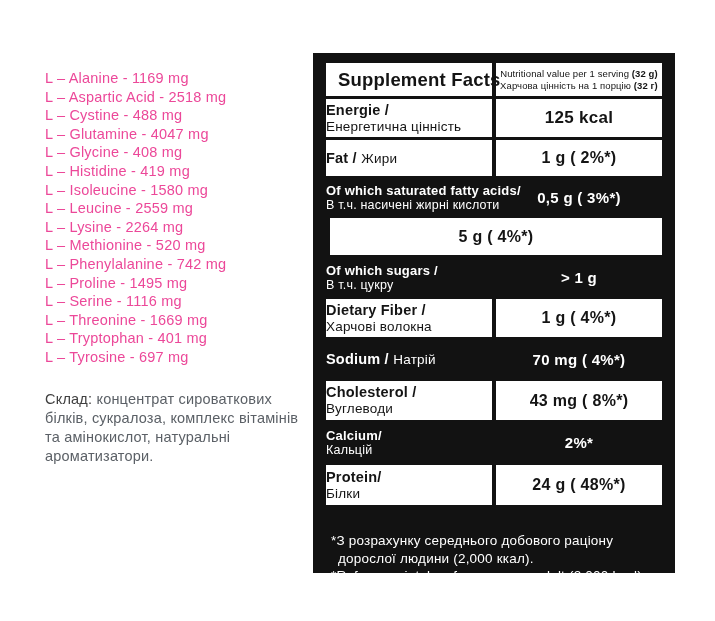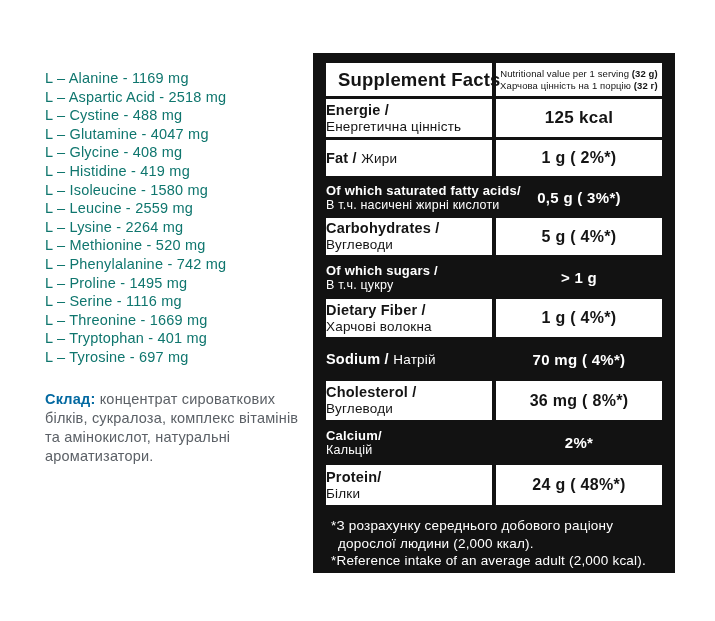--- a/index.html
+++ b/index.html
@@ -5,23 +5,23 @@
   * { margin:0; padding:0; box-sizing:border-box; }
   html,body { background:#ffffff; }
   body { font-family:"Liberation Sans","DejaVu Sans",sans-serif; }
   .page { position:relative; width:715px; height:621px; background:#ffffff; overflow:hidden; }
 
   
   .left-panel { position:absolute; left:45px; top:62px; width:272px; }
   .amino-title { font-size:17px; line-height:21px; font-weight:700; color:#3b4046; letter-spacing:.2px; }
   .amino-title div { white-space:nowrap; }
   .amino-list { list-style:none; margin-top:7px; }
-  .amino-list li { font-size:14.5px; line-height:18.6px; color:#0f766e; letter-spacing:.2px; white-space:nowrap; }
+  .amino-list li { font-size:14.5px; line-height:18.6px; color:#ec4899; letter-spacing:.2px; white-space:nowrap; }
   .composition { margin-top:23px; width:268px; font-size:14.5px; line-height:19px; color:#5b6066; letter-spacing:.2px; }
-  .composition b { color:#0369a1; font-weight:700; }
+  .composition b { color:#404040; font-weight:400; }
 
   
   .facts-panel { position:absolute; left:313px; top:53px; width:362px; height:520px;
                  background:#121212; padding:10px 13px 0 13px; }
   .facts-table { display:flex; flex-direction:column; gap:3px; }
   .frow { display:flex; align-items:center; width:100%; }
   .frow.light { background:#ffffff; color:#141414; }
   .frow.dark  { background:transparent; color:#ffffff; }
 
   .flabel { width:166px; flex:none; overflow:visible; }
@@ -37,21 +37,21 @@
   .frow.dark .fdiv { background:transparent; }
   .fvalue { flex:1; text-align:center; font-weight:700; font-size:16px; letter-spacing:.3px; white-space:nowrap; }
   .frow.dark .fvalue { font-size:15px; }
   .fvalue.big { font-size:17px; }
 
   .fhead .ftitle { width:166px; flex:none; padding-left:12px; font-weight:700; font-size:18.5px; letter-spacing:.2px; white-space:nowrap; }
   .fhead .fnote { flex:1; text-align:center; font-size:9.5px; line-height:11.5px; letter-spacing:.1px; }
   .fhead .fnote b { font-weight:700; }
   .fhead .fnote div { white-space:nowrap; }
 
-  .footnote { margin-top:12px; padding-left:5px; color:#ffffff; font-size:13.5px; line-height:17.5px; letter-spacing:.2px; }
+  .footnote { margin-top:27px; padding-left:5px; color:#ffffff; font-size:13.5px; line-height:17.5px; letter-spacing:.2px; }
   .footnote div { white-space:nowrap; }
   .footnote .cont { padding-left:7px; }
 </style>
 </head>
 <body>
 
 <div class="page">
 
   <div class="left-panel">
     <ul class="amino-list">
@@ -108,24 +108,20 @@
       <div class="frow dark" style="height:36px">
         <div class="flabel">
             <span class="en">Of which saturated fatty acids/</span>
             <span class="uk">В т.ч. насичені жирні кислоти</span>
           </div>
         <div class="fdiv"></div>
         <div class="fvalue">0,5 g ( 3%*)</div>
       </div>
 
       <div class="frow light" style="height:37px">
-        <div class="flabel">
-            <span class="en">Carbohydrates /</span>
-            <span class="uk">Вуглеводи</span>
-          </div>
         <div class="fdiv"></div>
         <div class="fvalue">5 g ( 4%*)</div>
       </div>
 
       <div class="frow dark" style="height:38px">
         <div class="flabel">
             <span class="en">Of which sugars /</span>
             <span class="uk">В т.ч. цукру</span>
           </div>
         <div class="fdiv"></div>
@@ -146,21 +142,21 @@
         <div class="fdiv"></div>
         <div class="fvalue">70 mg ( 4%*)</div>
       </div>
 
       <div class="frow light" style="height:39px">
         <div class="flabel">
             <span class="en">Cholesterol /</span>
             <span class="uk">Вуглеводи</span>
           </div>
         <div class="fdiv"></div>
-        <div class="fvalue">36 mg ( 8%*)</div>
+        <div class="fvalue">43 mg ( 8%*)</div>
       </div>
 
       <div class="frow dark" style="height:39px">
         <div class="flabel">
             <span class="en">Calcium/</span>
             <span class="uk">Кальцій</span>
           </div>
         <div class="fdiv"></div>
         <div class="fvalue">2%*</div>
       </div>

